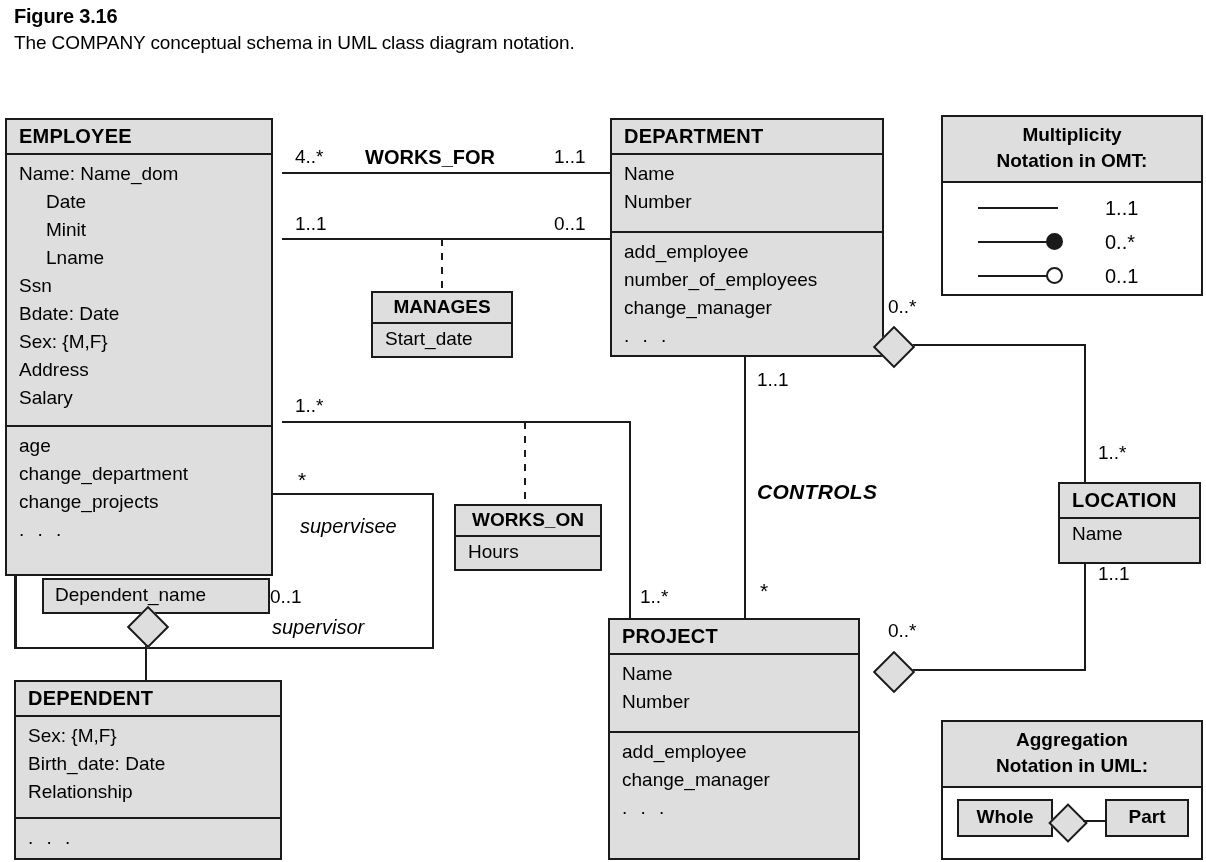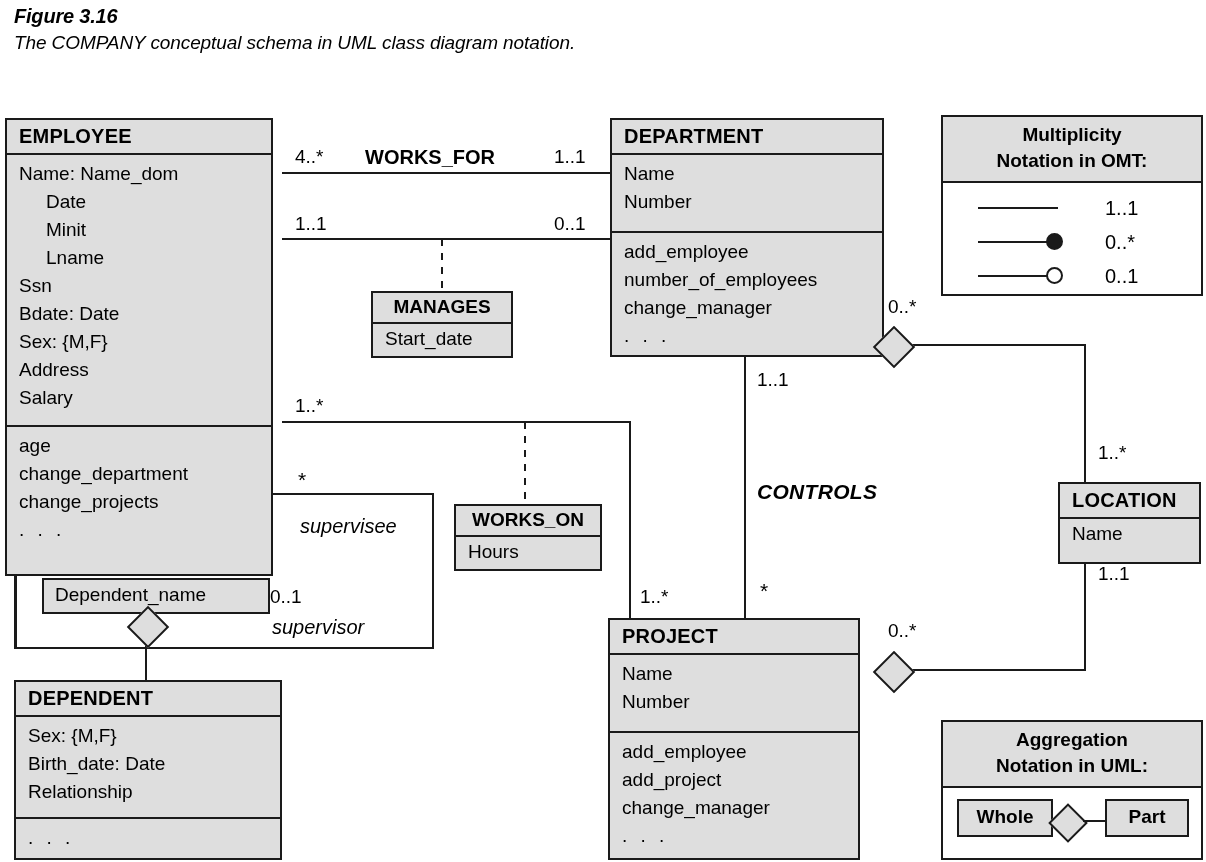--- a/index.html
+++ b/index.html
@@ -10,21 +10,21 @@
     -webkit-font-smoothing:antialiased;
   }
   #page{
     position:relative;
     width:1206px;
     height:862px;
     overflow:hidden;
     background:#fff;
   }
   
-  #caption{position:absolute;left:14px;top:4px;width:700px;font-style:italic;}
+  #caption{position:absolute;left:14px;top:4px;width:700px;}
   .fig-num{font-size:20px;font-weight:bold;letter-spacing:-0.2px;line-height:24px;}
   .fig-cap{font-size:19px;line-height:24px;margin-top:3px;letter-spacing:-0.1px;}
 
   
   #wires{position:absolute;left:0;top:0;width:1206px;height:862px;}
 
   
   .cls{
     position:absolute;
     box-sizing:border-box;
@@ -221,21 +221,20 @@
   <div class="dia" style="left:879px;top:332px;"></div>
 
   <div class="cls" style="left:608px;top:618px;width:252px;height:242px;">
     <div class="name">PROJECT</div>
     <div class="compart" style="height:64px;">
       <div>Name</div>
       <div>Number</div>
     </div>
     <div class="compart">
       <div>add_employee</div>
-      <div>add_project</div>
       <div>change_manager</div>
       <div class="dots">. . .</div>
     </div>
   </div>
   <div class="dia" style="left:879px;top:657px;"></div>
 
   <div class="cls" style="left:1058px;top:482px;width:143px;height:82px;">
     <div class="name">LOCATION</div>
     <div class="compart" style="line-height:24px;padding-top:3px;padding-bottom:4px;">
       <div>Name</div>

